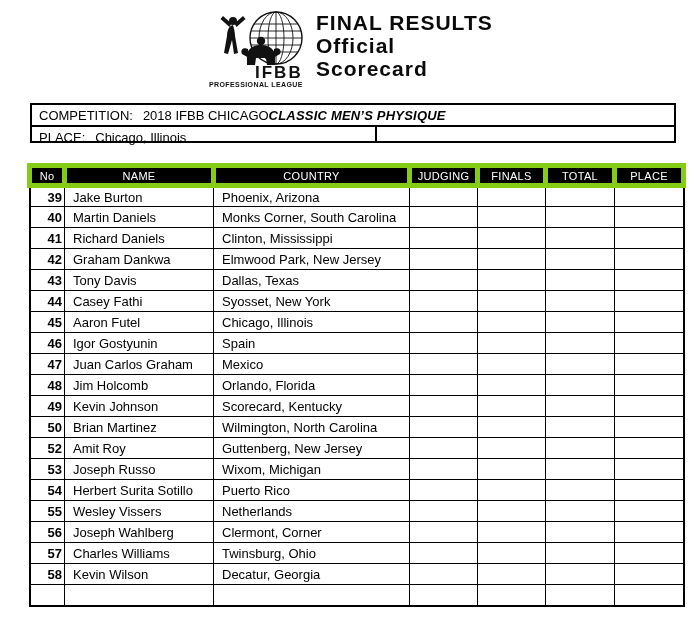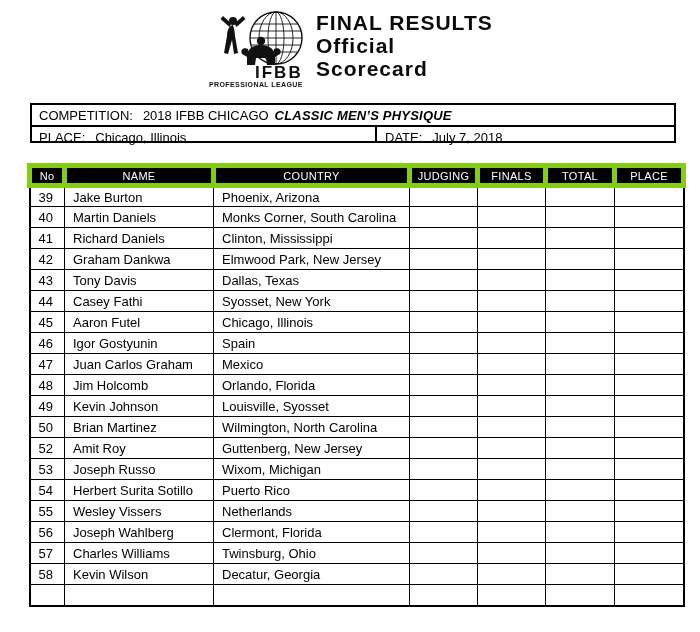--- a/index.html
+++ b/index.html
@@ -22,36 +22,36 @@
     border:2px solid #000; font-size:13px;
   }
   .info-row-1 {
     height:22px; line-height:22px; padding-left:7px;
     border-bottom:2px solid #000; white-space:nowrap;
   }
   .info-row-2 { display:flex; height:14px; line-height:22px; }
   .info-cell-place { width:345px; border-right:2px solid #000; padding-left:7px; }
   .info-cell-date  { flex:1; padding-left:8px; }
   .lbl { margin-right:10px; }
-  .val-italic { font-weight:bold; font-style:italic; margin-left:6px; letter-spacing:0.2px; }
+  .val-italic { font-weight:bold; font-style:italic; letter-spacing:0.2px; }
   
   table.results {
     position:absolute; left:27px; top:163px; width:656px;
     border-collapse:collapse; table-layout:fixed;
     font-size:13px; border:2px solid #000;
   }
   table.results th {
     background:#000; color:#fff; font-size:11px; font-weight:normal;
     height:20px; border:5px solid #84cc16; text-align:center; letter-spacing:0.3px;
   }
   table.results td {
     border:1px solid #000; height:21px; padding:0 2px 0 8px;
     white-space:nowrap; overflow:hidden;
   }
-  td.c-no { text-align:left; font-weight:normal; padding:0; }
+  td.c-no { text-align:right; font-weight:bold; padding:0; }
 </style>
 </head>
 <body>
 
 <div class="page">
 
   <div class="logo">
     <svg viewBox="0 0 112 82" width="112" height="82">
 
       <g stroke="#111" fill="none" stroke-width="1.4">
@@ -91,23 +91,20 @@
     <div>Scorecard</div>
   </div>
 
   <div class="info-box">
     <div class="info-row-1">
       <span class="lbl">COMPETITION:</span><span>2018 IFBB CHICAGO</span><span class="val-italic">CLASSIC MEN’S PHYSIQUE</span>
     </div>
     <div class="info-row-2">
       <div class="info-cell-place">
         <span class="lbl">PLACE:</span><span>Chicago, Illinois</span>
-      </div>
-      <div class="info-cell-date">
-        <span class="lbl">DATE:</span><span>July 7, 2018</span>
       </div>
     </div>
   </div>
 
   <table class="results">
     <colgroup>
       <col style="width:35px">
         <col style="width:149px">
         <col style="width:196px">
       <col style="width:68px">
@@ -213,21 +210,21 @@
       <td class="c-name">Jim Holcomb</td>
       <td class="c-country">Orlando, Florida</td>
       <td class="c-score"></td>
       <td class="c-score"></td>
       <td class="c-score"></td>
       <td class="c-score"></td>
     </tr>
         <tr>
       <td class="c-no">49</td>
       <td class="c-name">Kevin Johnson</td>
-      <td class="c-country">Louisville, Syosset</td>
+      <td class="c-country">Scorecard, Kentucky</td>
       <td class="c-score"></td>
       <td class="c-score"></td>
       <td class="c-score"></td>
       <td class="c-score"></td>
     </tr>
         <tr>
       <td class="c-no">50</td>
       <td class="c-name">Brian Martinez</td>
       <td class="c-country">Wilmington, North Carolina</td>
       <td class="c-score"></td>
@@ -267,21 +264,21 @@
       <td class="c-name">Wesley Vissers</td>
       <td class="c-country">Netherlands</td>
       <td class="c-score"></td>
       <td class="c-score"></td>
       <td class="c-score"></td>
       <td class="c-score"></td>
     </tr>
         <tr>
       <td class="c-no">56</td>
       <td class="c-name">Joseph Wahlberg</td>
-      <td class="c-country">Clermont, Florida</td>
+      <td class="c-country">Clermont, Corner</td>
       <td class="c-score"></td>
       <td class="c-score"></td>
       <td class="c-score"></td>
       <td class="c-score"></td>
     </tr>
         <tr>
       <td class="c-no">57</td>
       <td class="c-name">Charles Williams</td>
       <td class="c-country">Twinsburg, Ohio</td>
       <td class="c-score"></td>

